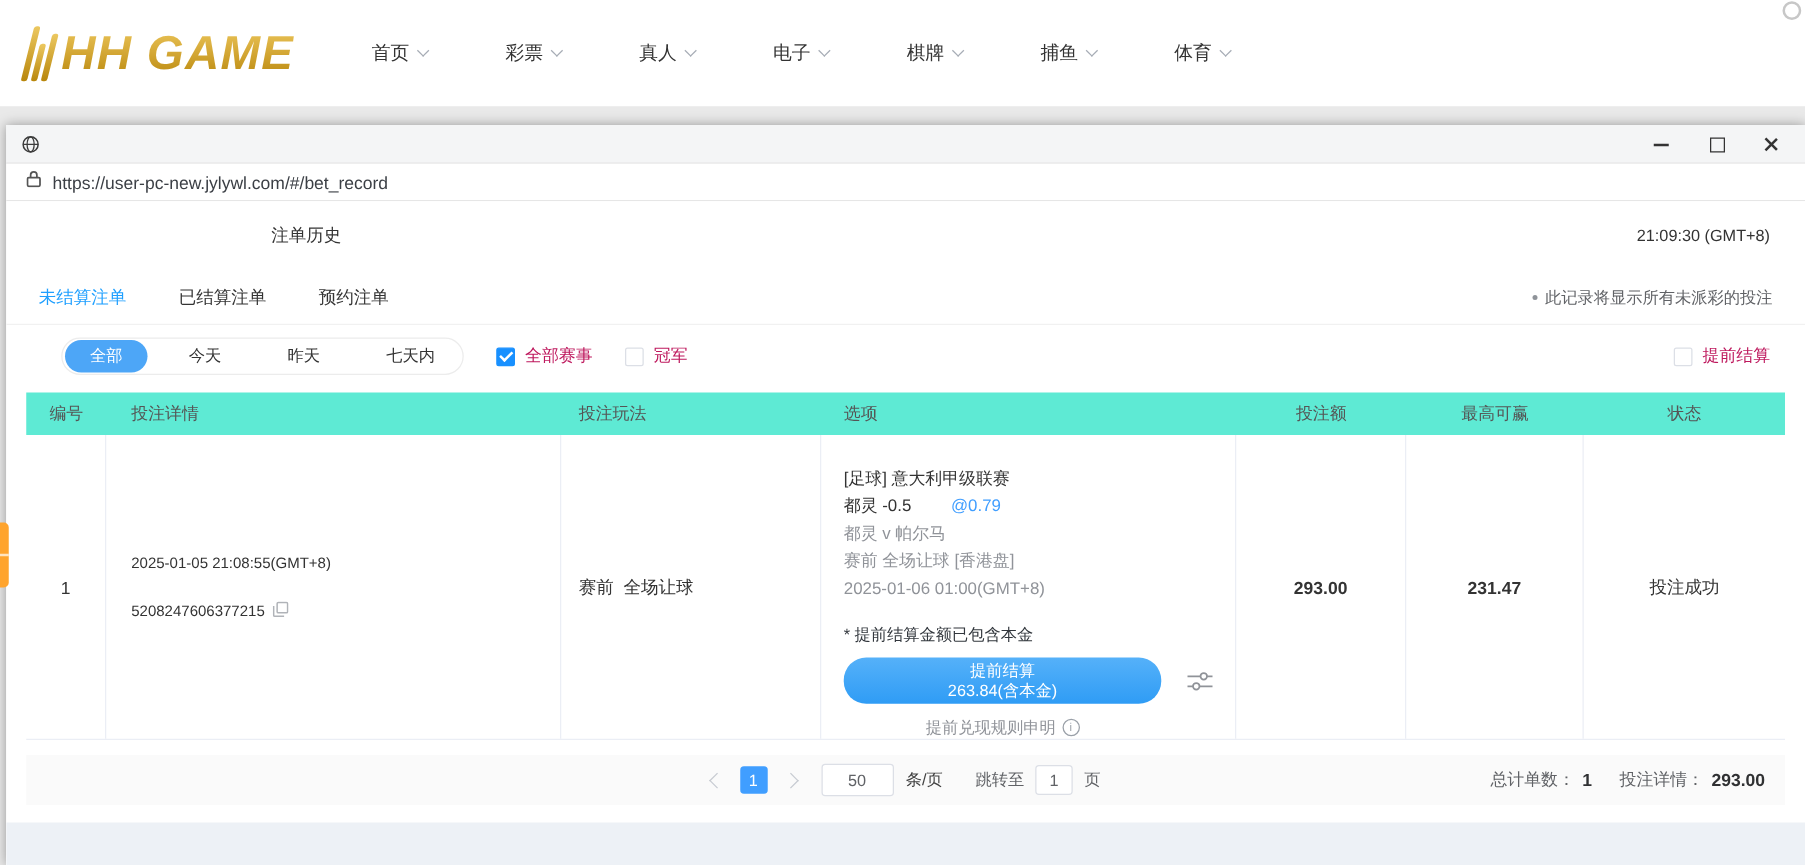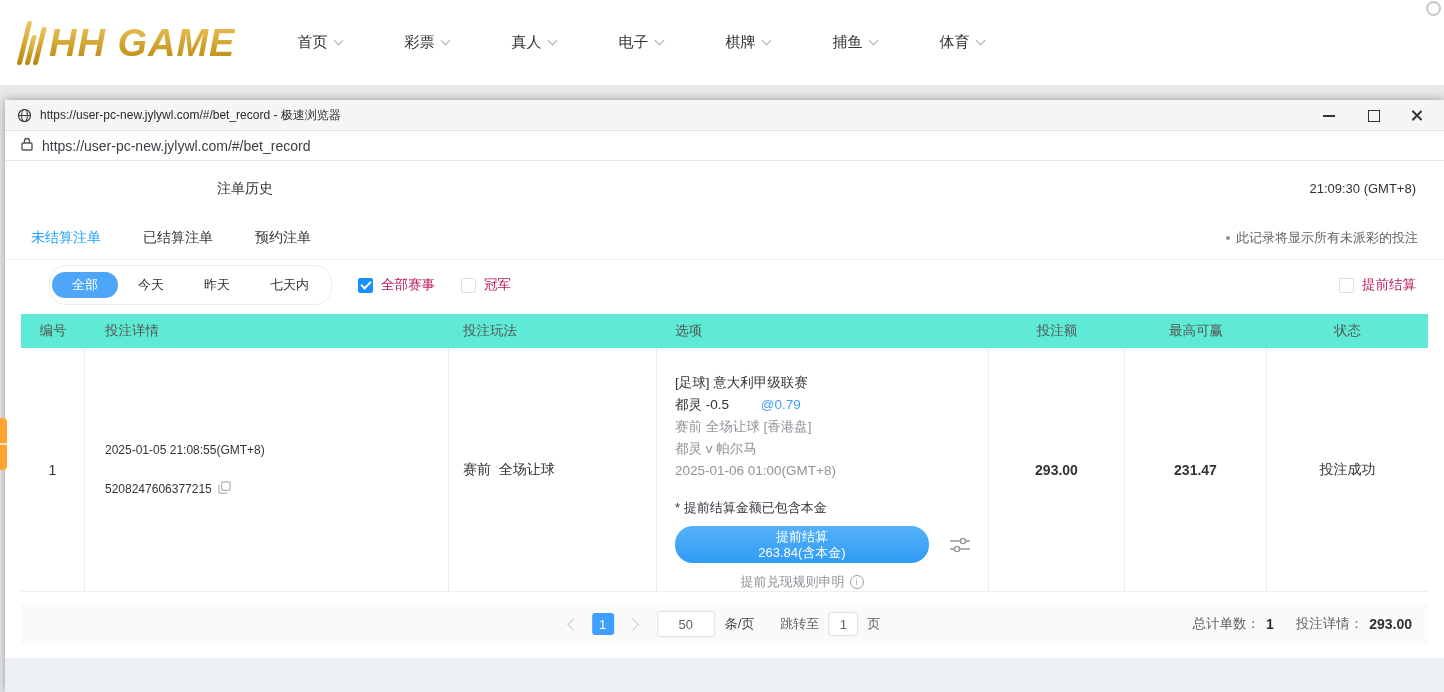--- a/index.html
+++ b/index.html
@@ -51,21 +51,21 @@
   .page-title { margin-left:212px; font-size:14px; color:#333; }
   .page-time { margin-left:auto; margin-right:28px; font-size:13px; color:#333; }
 
   .tabs-row { height:44px; display:flex; align-items:center; padding:0 26px; border-bottom:1px solid #f1f1f1; flex:none;gap:12px; }
   .tab { font-size:14px; color:#333; margin-right:30px; cursor:pointer; }
   .tab.active { color:#1e9fff; }
   .tab-note { margin-left:auto; font-size:13px; color:#606266; display:flex; align-items:center; gap:6px; }
   .dot { width:4px; height:4px; border-radius:50%; background:#8f9399; }
 
   .filter-row { height:50px; display:flex; align-items:center; padding:0 28px 0 44px; flex:none; }
-  .date-group { display:flex; align-items:center; border:1px solid #ececec; border-radius:17px; height:40px; padding:0 2px; }
+  .date-group { display:flex; align-items:center; border:1px solid #ececec; border-radius:17px; height:30px; padding:0 2px;gap:13px; }
   .date-pill { font-size:13px; color:#333; padding:0 20px; height:26px; display:flex; align-items:center; border-radius:14px; cursor:pointer; white-space:nowrap; }
   .date-pill.active { background:#4da6f7; color:#fff; }
   .check-item { display:flex; align-items:center; margin-left:26px; font-size:13.5px; color:#be185d; cursor:pointer; white-space:nowrap; }
   .check-item.early { margin-left:auto; }
   .cb { width:15px; height:15px; border:1px solid #dcdfe6; border-radius:2px; background:#fff; display:inline-flex; align-items:center; justify-content:center; margin-right:8px; flex:none; }
   .cb.checked { background:#1890ff; border-color:#1890ff; }
   .cb.checked::after { content:""; width:4px; height:8px; border-right:2px solid #fff; border-bottom:2px solid #fff; transform:rotate(45deg); margin-top:-2px; }
 
   
   .table { margin:4px 16px 0; flex:none; }
@@ -167,21 +167,20 @@
 <div class="browser">
 
   <div class="titlebar">
     <span class="fav">
       <svg width="15" height="15" viewBox="0 0 16 16">
           <circle cx="8" cy="8" r="6.4" fill="none" stroke="#3c3c3c" stroke-width="1.3"></circle>
           <ellipse cx="8" cy="8" rx="3" ry="6.4" fill="none" stroke="#3c3c3c" stroke-width="1.1"></ellipse>
           <line x1="1.6" y1="8" x2="14.4" y2="8" stroke="#3c3c3c" stroke-width="1.1"></line>
         </svg>
     </span>
-    <span class="win-title">https://user-pc-new.jylywl.com/#/bet_record - 极速浏览器</span>
     <div class="win-controls">
       <span class="win-btn win-min"></span>
       <span class="win-btn win-max"></span>
       <span class="win-btn win-close"></span>
     </div>
   </div>
 
   <div class="addressbar">
     <span>
       <svg width="12" height="14" viewBox="0 0 12 14">
@@ -258,22 +257,22 @@
         </div>
 
         <div class="c3 td-play">赛前  全场让球</div>
 
         <div class="c4 td-option">
           <div class="opt-line">[足球] 意大利甲级联赛</div>
           <div class="opt-line">
             <span>都灵 -0.5</span>
             <span class="odds">@0.79</span>
           </div>
+          <div class="opt-line muted">都灵 v 帕尔马</div>
           <div class="opt-line muted">赛前 全场让球 [香港盘]</div>
-          <div class="opt-line muted">都灵 v 帕尔马</div>
           <div class="opt-line muted">2025-01-06 01:00(GMT+8)</div>
           <div class="note-line">* 提前结算金额已包含本金</div>
           <div class="btn-row">
             <button class="cashout-btn">
               <span>提前结算</span>
               <span>263.84(含本金)</span>
             </button>
             <span class="slider-icon">
               <svg width="22" height="18" viewBox="0 0 22 18">
                   <line x1="1" y1="5" x2="21" y2="5" stroke="#909399" stroke-width="1.4"></line>

